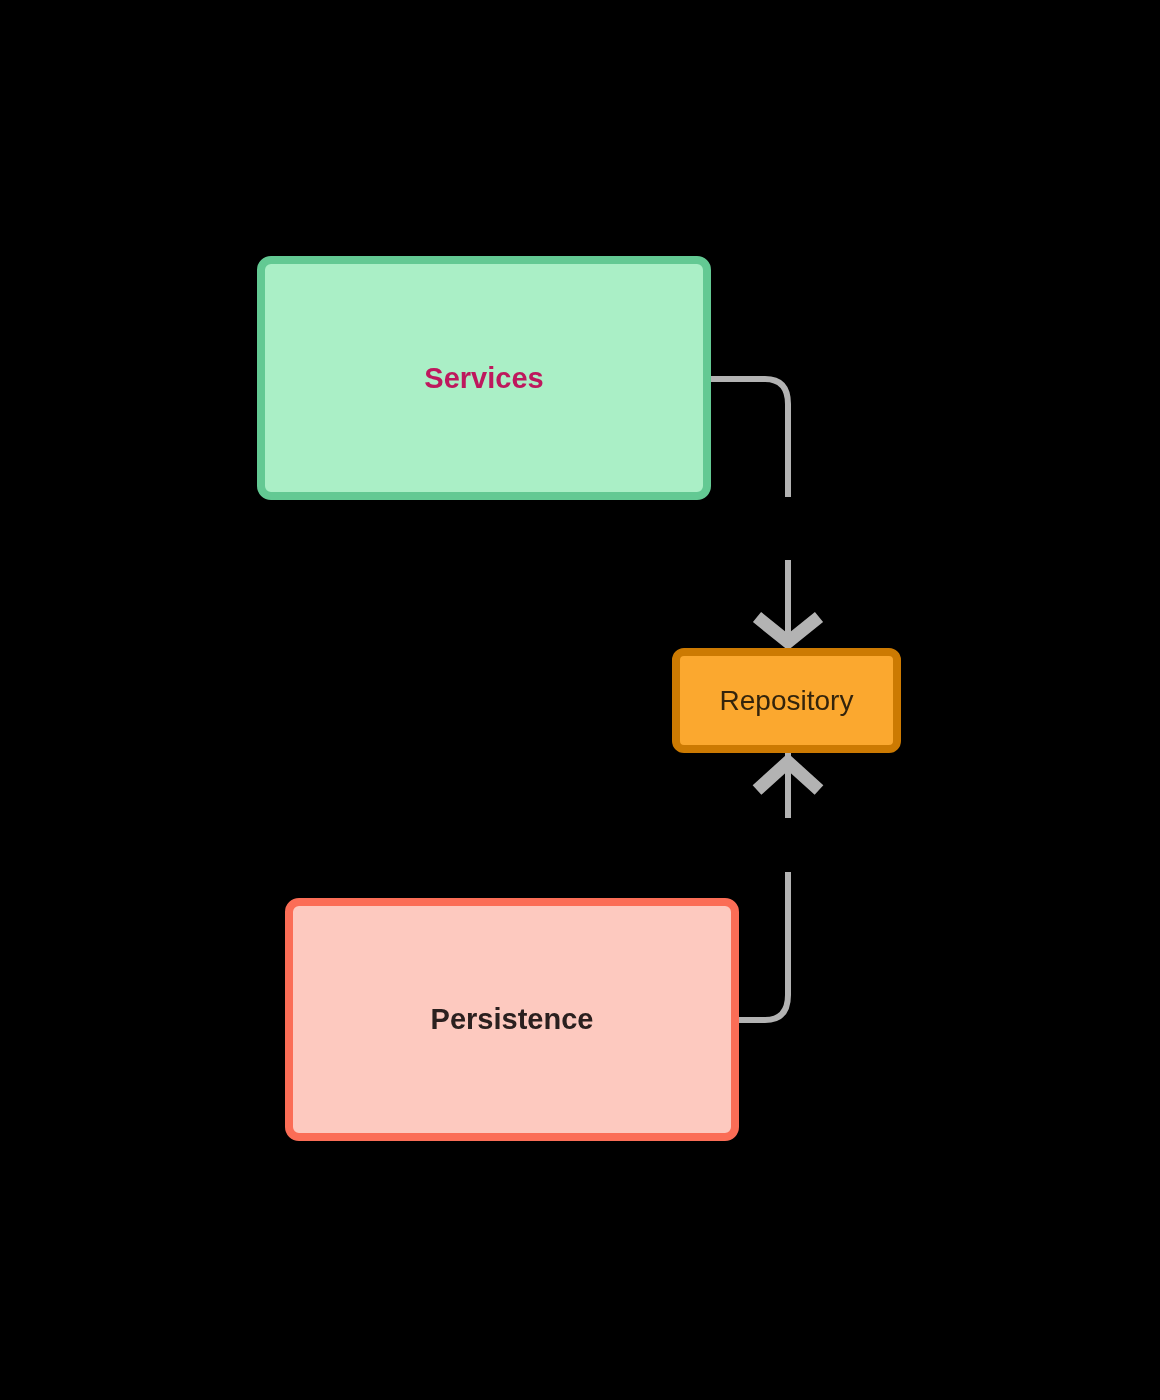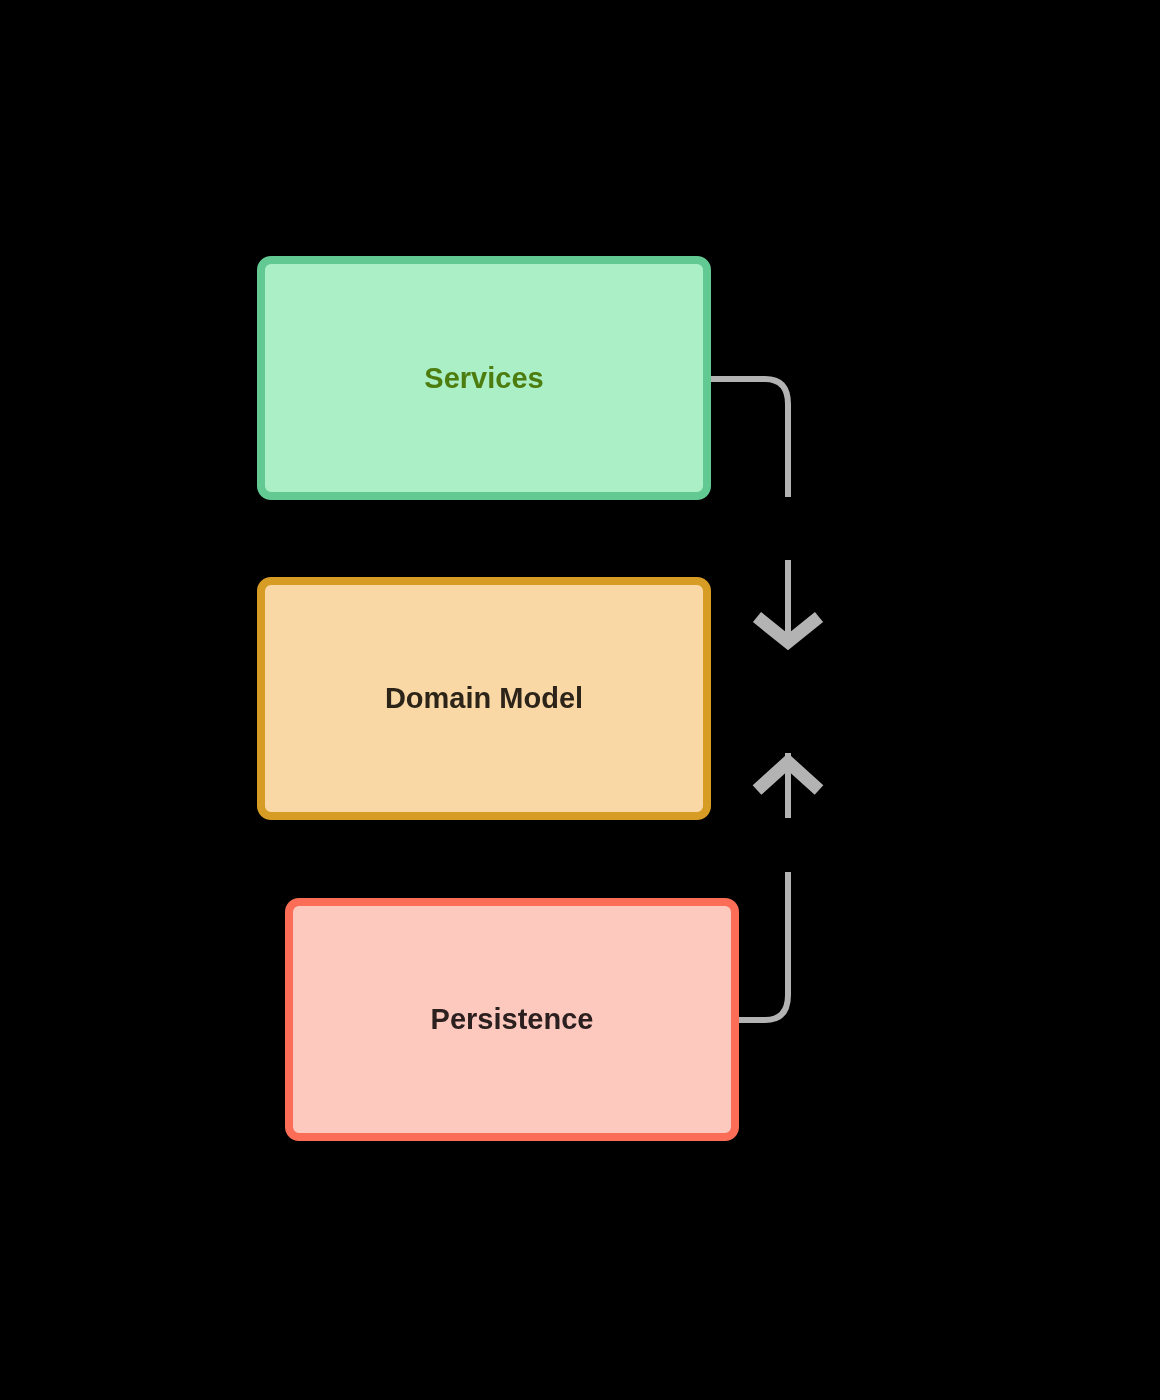--- a/index.html
+++ b/index.html
@@ -44,21 +44,21 @@
   #node-services {
     left: 257px;
     top: 256px;
     width: 454px;
     height: 244px;
     background: #aaefc6;
     border: 8px solid #63c993;
     border-radius: 14px;
   }
   #node-services .node-label {
-    color: #4d7c0f;
+    color: #be185d;
     font-size: 29px;
     font-weight: bold;
   }
 
   
   #node-domain-model {
     left: 257px;
     top: 577px;
     width: 454px;
     height: 243px;
@@ -129,22 +129,22 @@
       <path d="M 788 818 L 788 753" fill="none" stroke="#b3b3b3" stroke-width="6" stroke-linecap="butt"></path>
 
       <path d="M 757 790 L 788 762 L 819 790" fill="none" stroke="#b3b3b3" stroke-width="13" stroke-linecap="butt" stroke-linejoin="miter"></path>
     </g>
   </svg>
 
   <div class="node" id="node-services">
     <span class="node-label">Services</span>
   </div>
 
-  <div class="node" id="node-domain-model">
-    <span class="node-label">Domain Model</span>
-  </div>
 
   <div class="node" id="node-persistence">
     <span class="node-label">Persistence</span>
   </div>
 
+  <div class="node" id="node-repository">
+    <span class="node-label">Repository</span>
+  </div>
 
 </div>
 
 </body></html>

